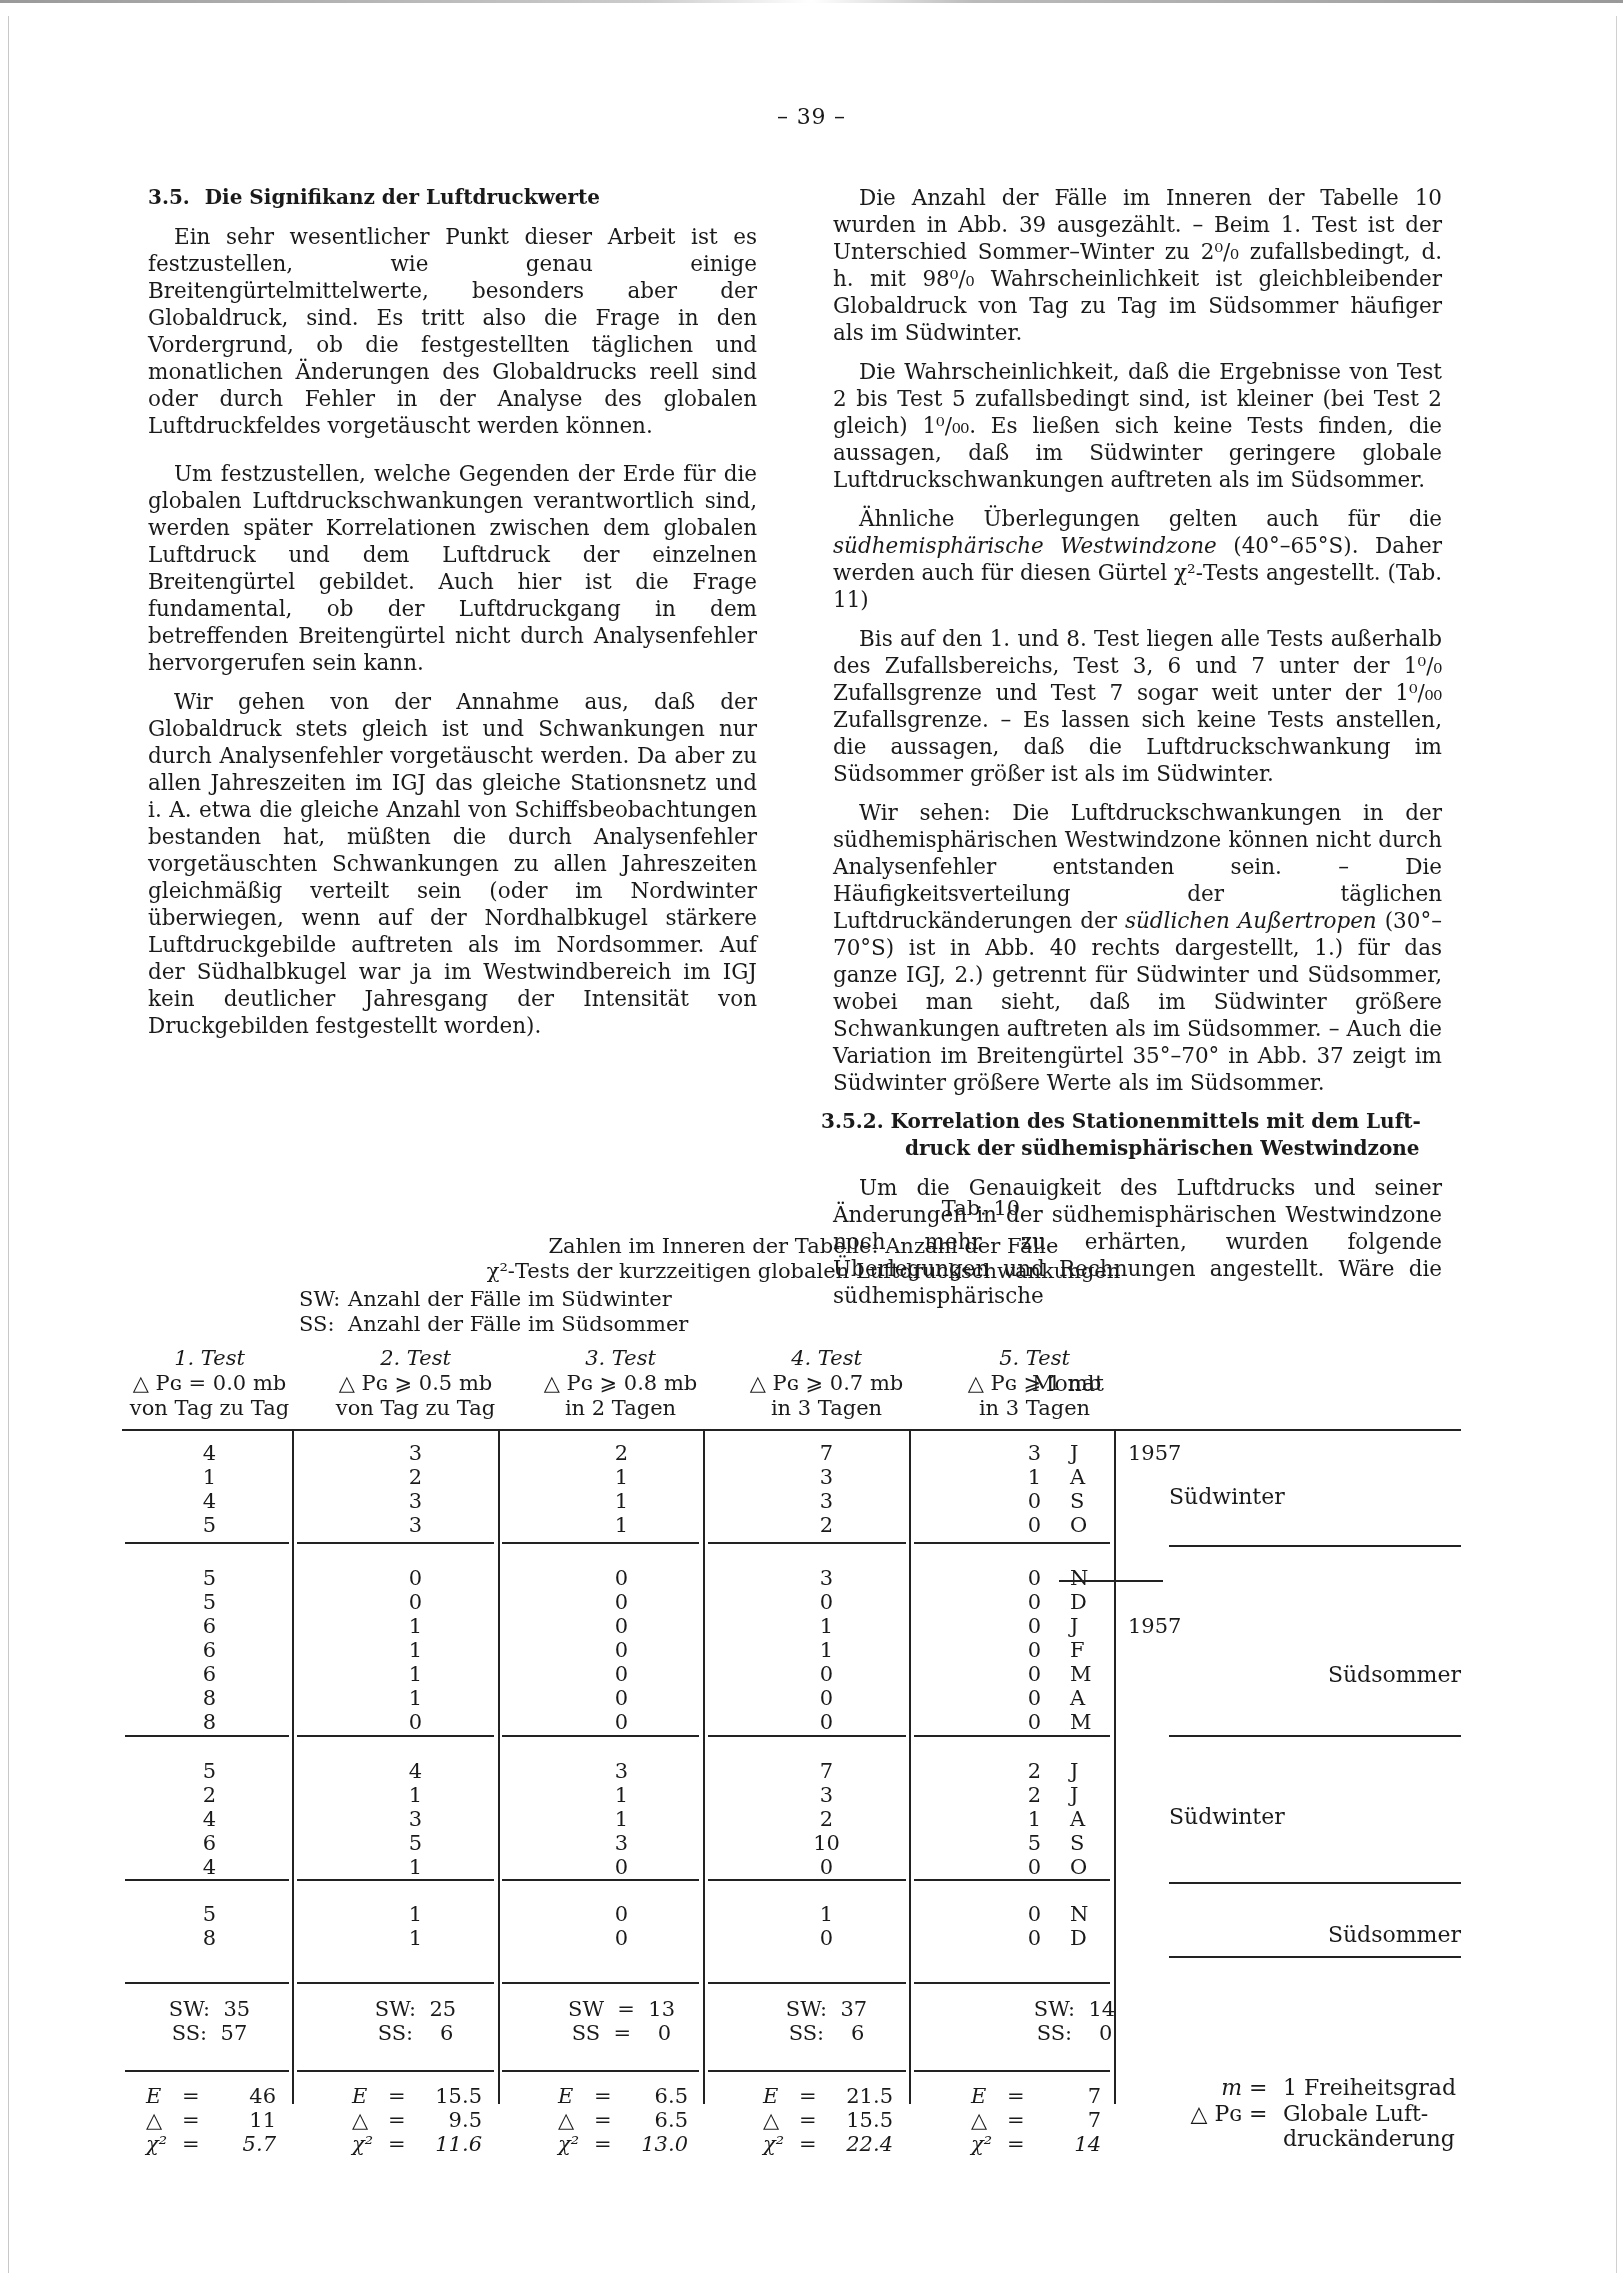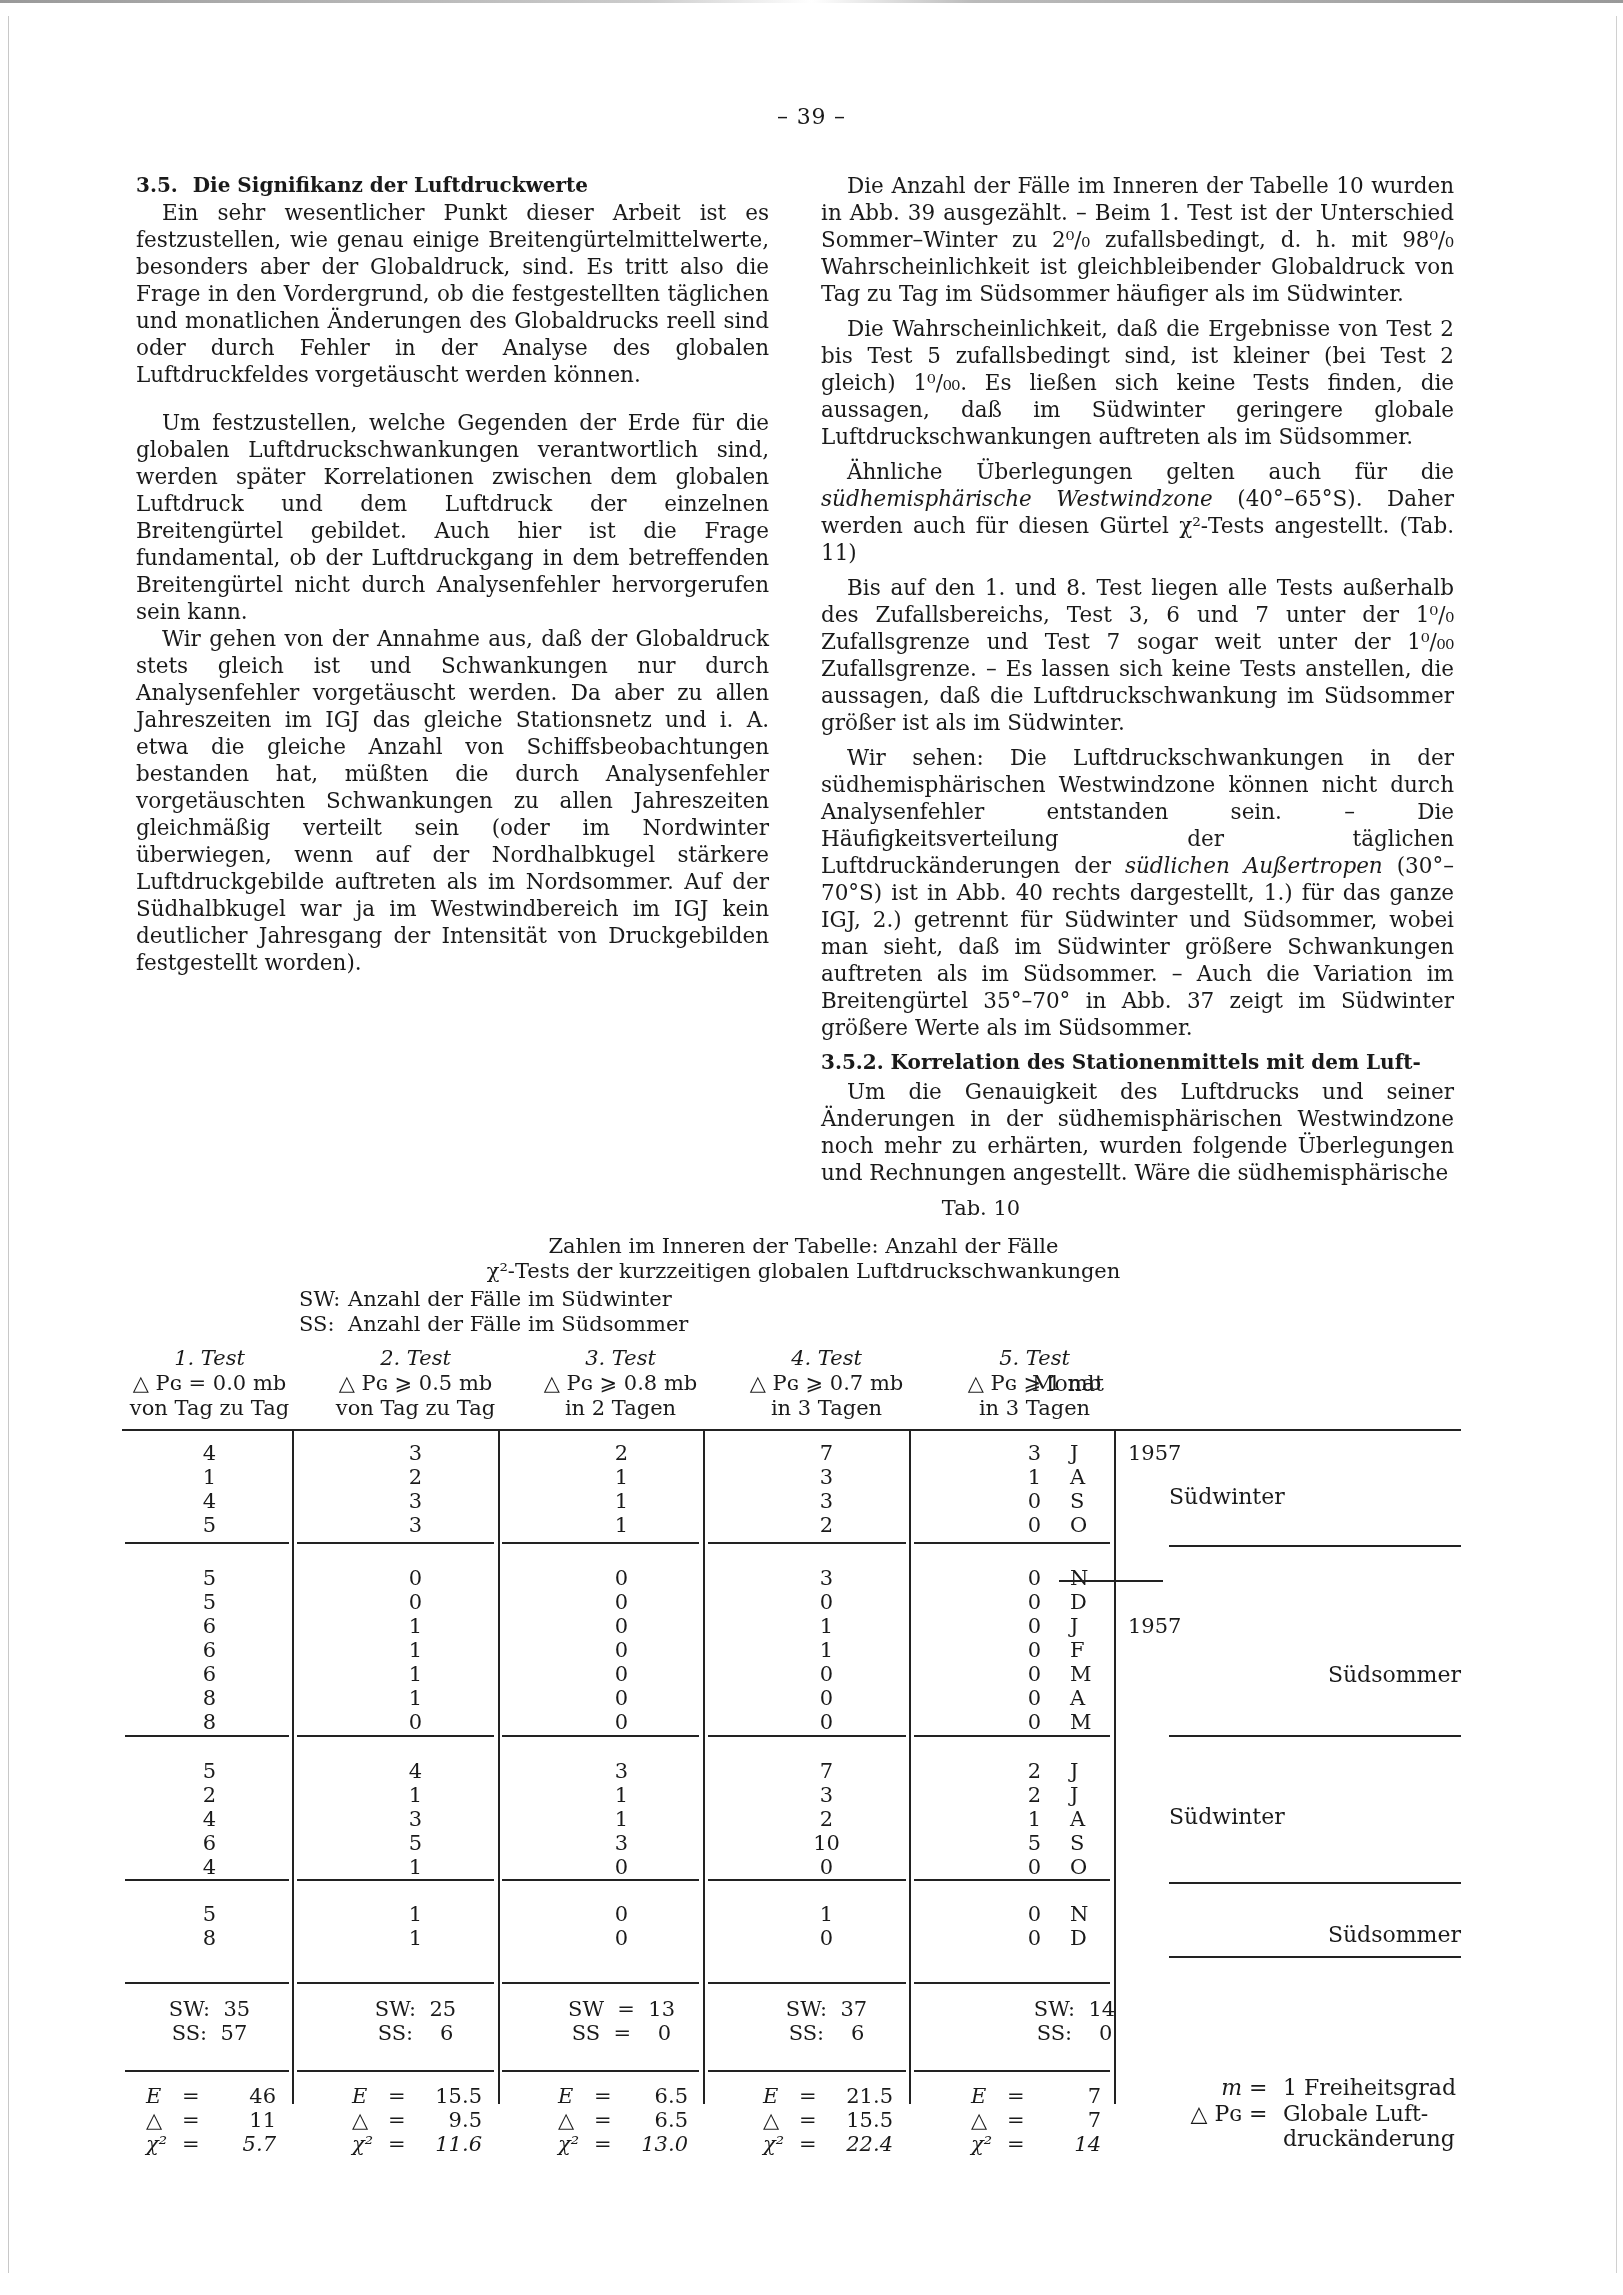--- a/index.html
+++ b/index.html
@@ -9,21 +9,21 @@
               background: linear-gradient(90deg,#999 0,#ccc 40%,#fff 50%,#bbb 60%,#999 100%); }
   .scan-left { position: absolute; left: 8px; top: 16px; width: 0.8px; height: 2257px; background: #c8c8c8; }
   .scan-right { position: absolute; right: 6.5px; top: 16px; width: 0.8px; height: 2257px; background: #d0d0d0; }
 
   .page-number { position: absolute; top: 104px; left: 0; width: 1623px; text-align: center;
                  font-size: 22px; letter-spacing: 0.8px; }
 
   .col { position: absolute; font-size: 21.5px; line-height: 27px; text-align: justify; }
   .col-left { left: 136px; top: 172px; width: 633px; }
   .col-right { left: 821px; top: 172px; width: 633px; }
-  .col p { margin: 0; text-indent: 26px; }
+  .col p { margin: 12px; text-indent: 26px; }
   .col p + p { margin-top: 0; }
   .col .gap { margin-top: 21px; }
   .col .gap-s { margin-top: 8px; }
   .heading { font-weight: bold; font-size: 20px; margin: 0; text-indent: 0 !important; }
   .heading-l { margin-bottom: 21px; }
   .heading .num { margin-right: 8px; }
   .subheading { font-weight: bold; font-size: 20px; text-indent: 0; margin: 8px 0 1.6px 0; }
   .subheading .indent { display: block; padding-left: 84px; }
   .subheading .hang { display: block; }
   i, .it { }
@@ -80,20 +80,21 @@
 </div>
 
 <div class="col col-right">
   <p>Die Anzahl der Fälle im Inneren der Tabelle 10 wurden in Abb. 39 ausgezählt. – Beim 1. Test ist der Unterschied Sommer–Winter zu 2⁰/₀ zufallsbedingt, d. h. mit 98⁰/₀ Wahrscheinlichkeit ist gleichbleibender Globaldruck von Tag zu Tag im Südsommer häufiger als im Südwinter.</p>
   <p class="gap-s">Die Wahrscheinlichkeit, daß die Ergebnisse von Test 2 bis Test 5 zufallsbedingt sind, ist kleiner (bei Test 2 gleich) 1⁰/₀₀. Es ließen sich keine Tests finden, die aussagen, daß im Südwinter geringere globale Luftdruckschwankungen auftreten als im Südsommer.</p>
   <p class="gap-s"><span>Ähnliche Überlegungen gelten auch für die </span><i>südhemisphärische Westwindzone</i><span> (40°–65°S). Daher werden auch für diesen Gürtel χ²-Tests angestellt. (Tab. 11)</span></p>
   <p class="gap-s">Bis auf den 1. und 8. Test liegen alle Tests außerhalb des Zufallsbereichs, Test 3, 6 und 7 unter der 1⁰/₀ Zufallsgrenze und Test 7 sogar weit unter der 1⁰/₀₀ Zufallsgrenze. – Es lassen sich keine Tests anstellen, die aussagen, daß die Luftdruckschwankung im Südsommer größer ist als im Südwinter.</p>
   <p class="gap-s"><span>Wir sehen: Die Luftdruckschwankungen in der südhemisphärischen Westwindzone können nicht durch Analysenfehler entstanden sein. – Die Häufigkeitsverteilung der täglichen Luftdruckänderungen der </span><i>südlichen Außertropen</i><span> (30°–70°S) ist in Abb. 40 rechts dargestellt, 1.) für das ganze IGJ, 2.) getrennt für Südwinter und Südsommer, wobei man sieht, daß im Südwinter größere Schwankungen auftreten als im Südsommer. – Auch die Variation im Breitengürtel 35°–70° in Abb. 37 zeigt im Südwinter größere Werte als im Südsommer.</span></p>
   <div class="subheading">
     <span class="hang"><span>3.5.2.</span> <span>Korrelation des Stationenmittels mit dem Luft-</span></span>
+    <span class="indent">druck der südhemisphärischen Westwindzone</span>
   </div>
   <p>Um die Genauigkeit des Luftdrucks und seiner Änderungen in der südhemisphärischen Westwindzone noch mehr zu erhärten, wurden folgende Überlegungen und Rechnungen angestellt. Wäre die südhemisphärische</p>
 </div>
 
 <div class="tab-caption tab-label">Tab. 10</div>
 <div class="tab-caption tab-title">
   <div>Zahlen im Inneren der Tabelle: Anzahl der Fälle</div>
   <div>χ²-Tests der kurzzeitigen globalen Luftdruckschwankungen</div>
 </div>
 <div class="legend">

